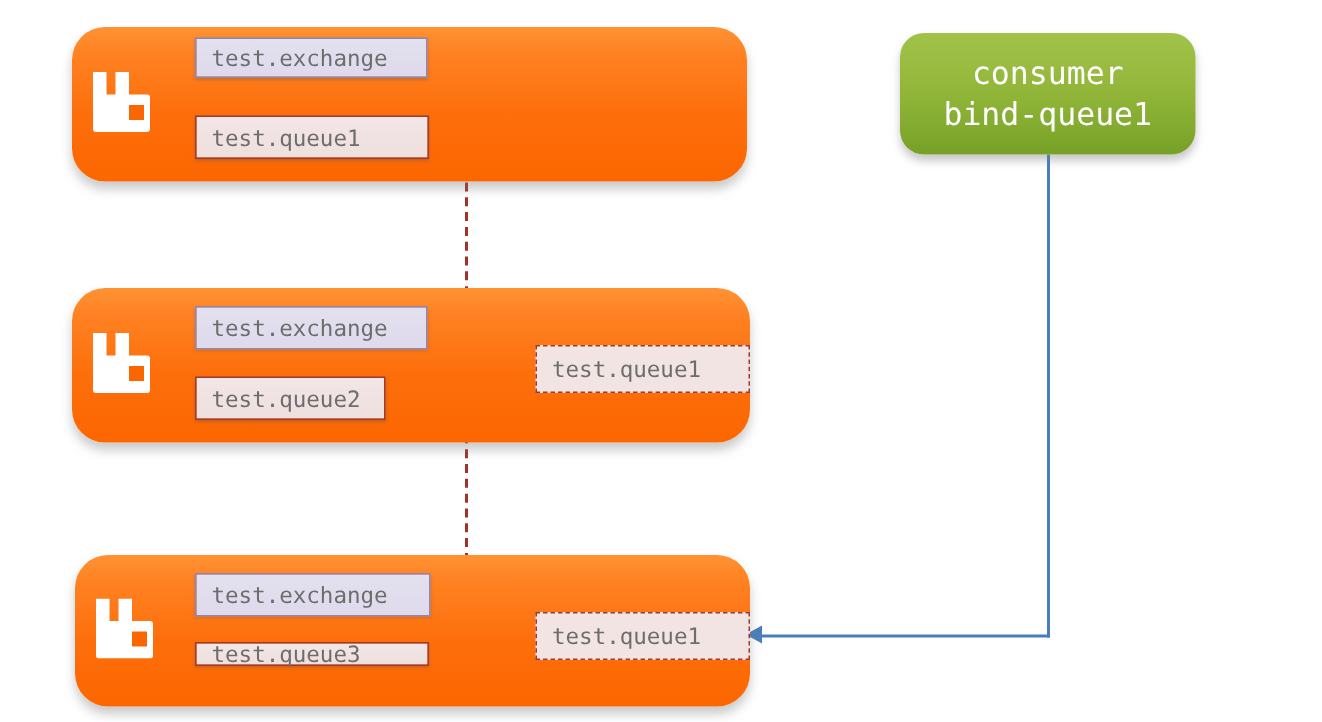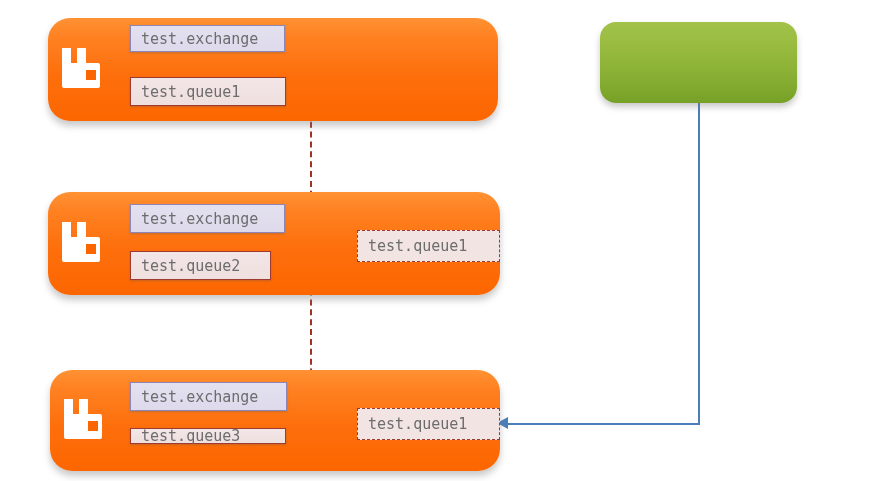--- a/index.html
+++ b/index.html
@@ -145,21 +145,21 @@
   <div class="node" style="left:48px; top:192px; width:452px; height:103px;">
     <div class="rmq-logo" style="left:14px; top:30px;">
       <svg viewBox="0 0 38 40" xmlns="http://www.w3.org/2000/svg">
         <path fill="#ffffff" d="M0,0 H9 V15 H15 V0 H24 V15 H36 A2,2 0 0 1 38,17 V38 A2,2 0 0 1 36,40 H2 A2,2 0 0 1 0,38 Z"></path>
         <rect x="24" y="22" width="10" height="10" fill="#fc6600"></rect>
       </svg>
     </div>
     <div class="chip exchange" style="left:72px; top:12px; width:155px; height:29px;">
       <span>test.exchange</span>
     </div>
-    <div class="chip queue" style="left:72px; top:59px; width:141px; height:29px;">
+    <div class="chip queue" style="left:72px; top:59px; width:127px; height:29px;">
       <span>test.queue2</span>
     </div>
   </div>
 
   <div class="chip ghost" style="left:347px; top:230px; width:143px; height:32px;">
     <span>test.queue1</span>
   </div>
 
   <div class="node" style="left:50px; top:370px; width:450px; height:101px;">
     <div class="rmq-logo" style="left:14px; top:29px;">
@@ -174,15 +174,17 @@
     <div class="chip queue" style="left:70px; top:58px; width:156px; height:16px;">
       <span>test.queue3</span>
     </div>
   </div>
 
   <div class="chip ghost" style="left:347px; top:408px; width:143px; height:32px;">
     <span>test.queue1</span>
   </div>
 
   <div class="consumer" style="left:600px; top:22px; width:197px; height:81px;">
+    <div>consumer</div>
+    <div>bind-queue1</div>
   </div>
 
 </div>
 
 </body></html>

